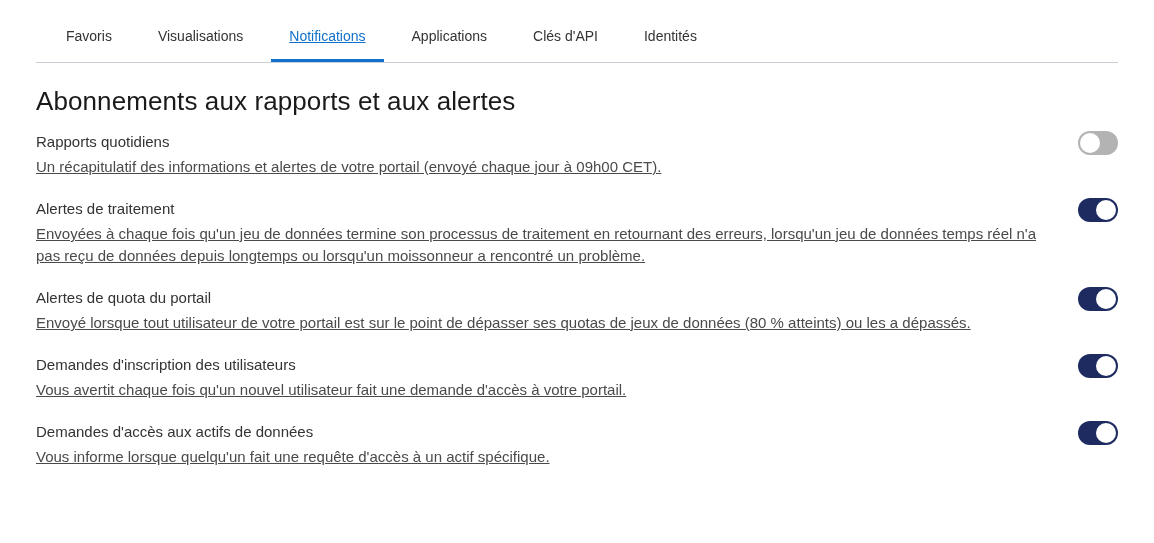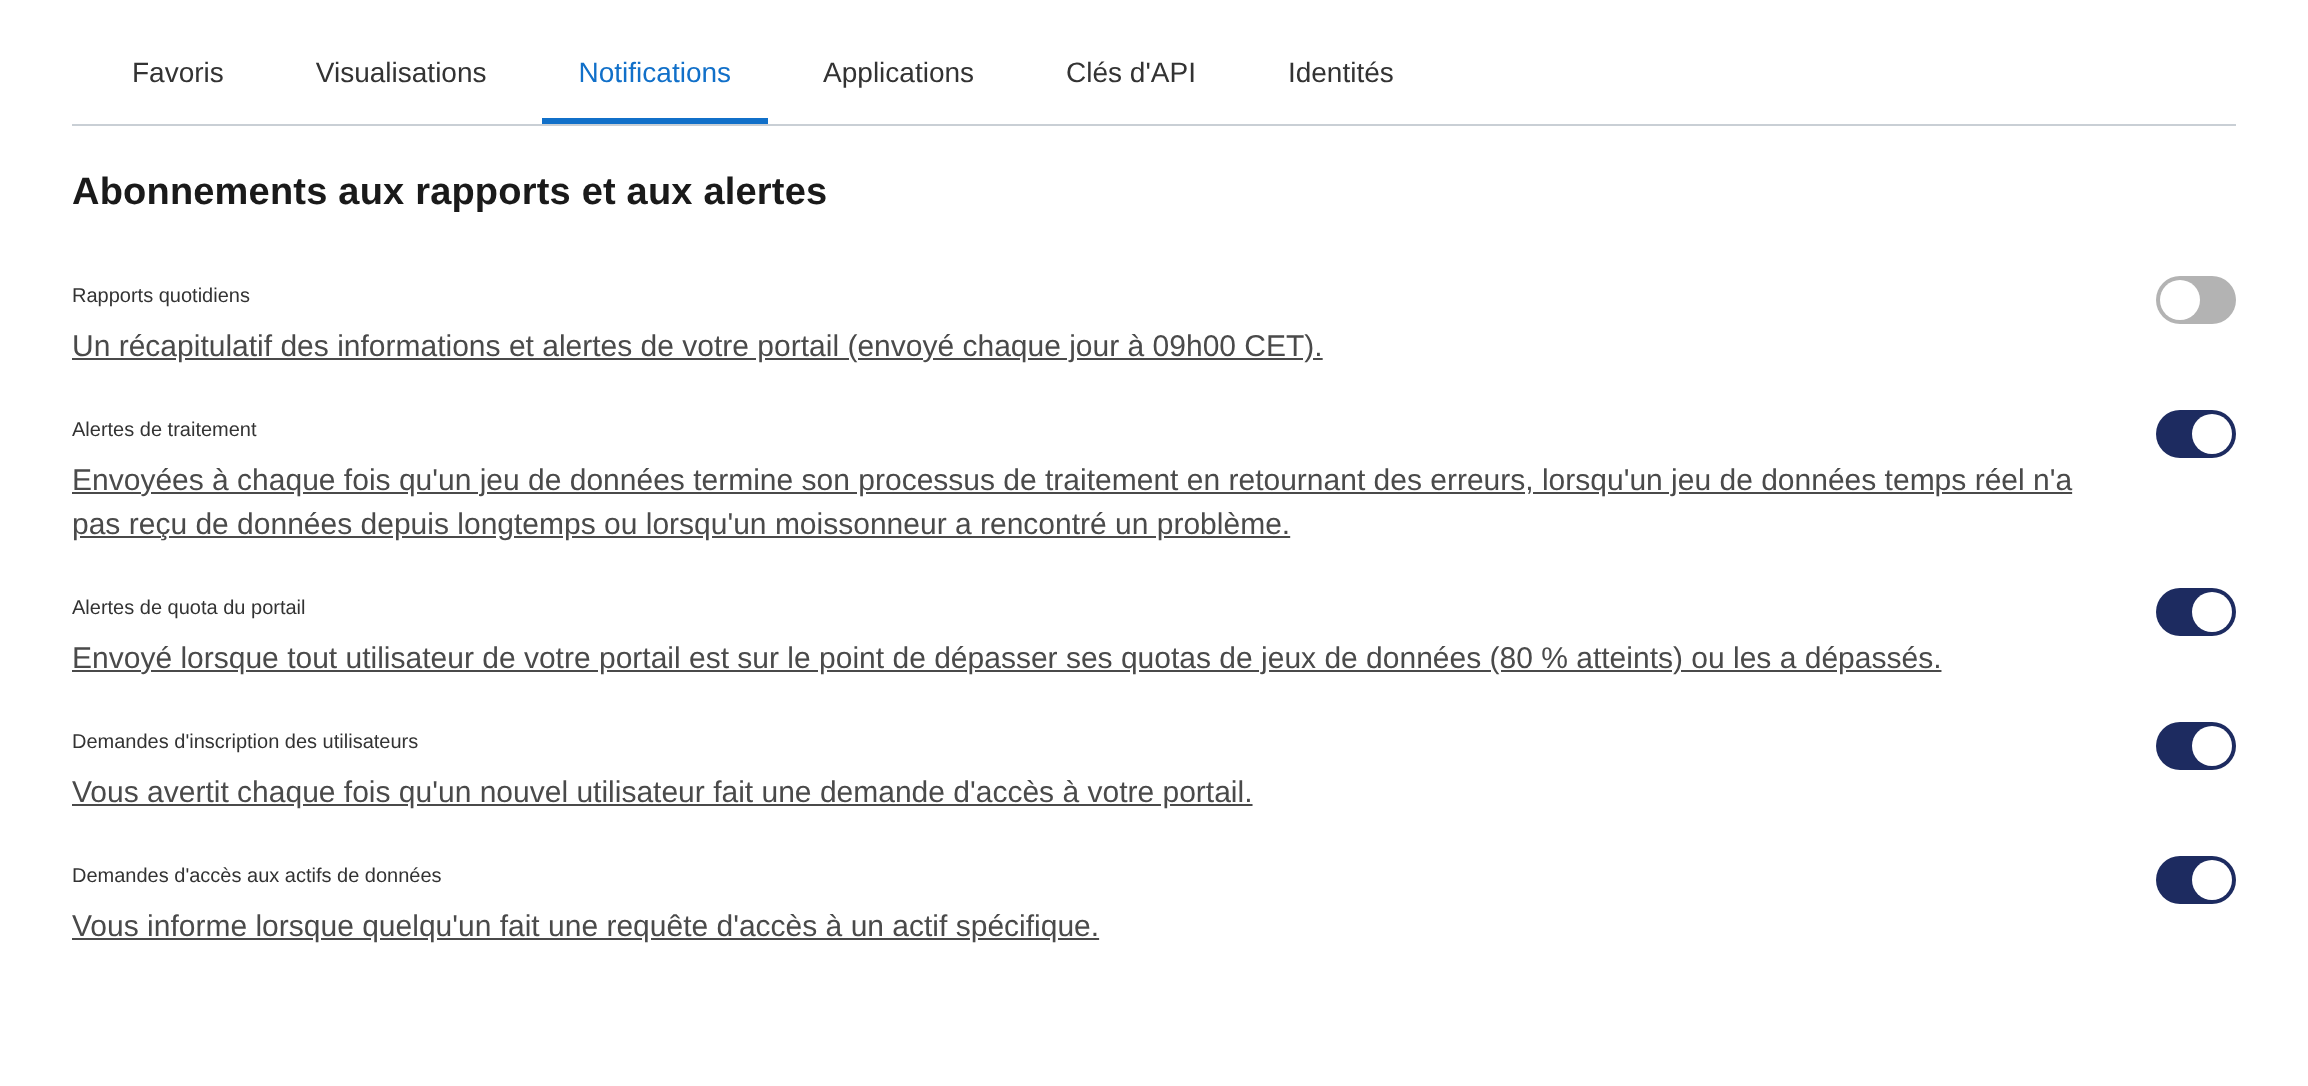--- a/index.html
+++ b/index.html
@@ -34,43 +34,44 @@
     font-family: inherit;
     font-size: 14px;
     line-height: 17px;
     color: #333;
     cursor: pointer;
     white-space: nowrap;
   }
   .tab.active {
     color: var(--accent, #1170c9);
     border-bottom-color: var(--accent, #1170c9);
+    text-decoration: underline;
   }
 
   
   .page-title {
     margin-top: 23px;
-    margin-bottom: 30px;
-    font-size: 19px;
-    font-weight: 700;
+    margin-bottom: 14px;
+    font-size: 26px;
+    font-weight: 400;
     color: #1a1a1a;
     letter-spacing: 0.1px;
   }
 
   
   .setting-row {
     display: flex;
     align-items: flex-start;
     justify-content: space-between;
     gap: 16px;
     margin-bottom: 20px;
   }
   .setting-text { flex: 1 1 auto; min-width: 0; }
   .setting-label {
-    font-size: 10px;
+    font-size: 15px;
     line-height: 21px;
     color: #333333;
     margin-bottom: 4px;
   }
   .setting-desc {
     font-size: 15px;
     line-height: 22px;
     color: #4a4a4a;
     text-decoration: underline;
   }

